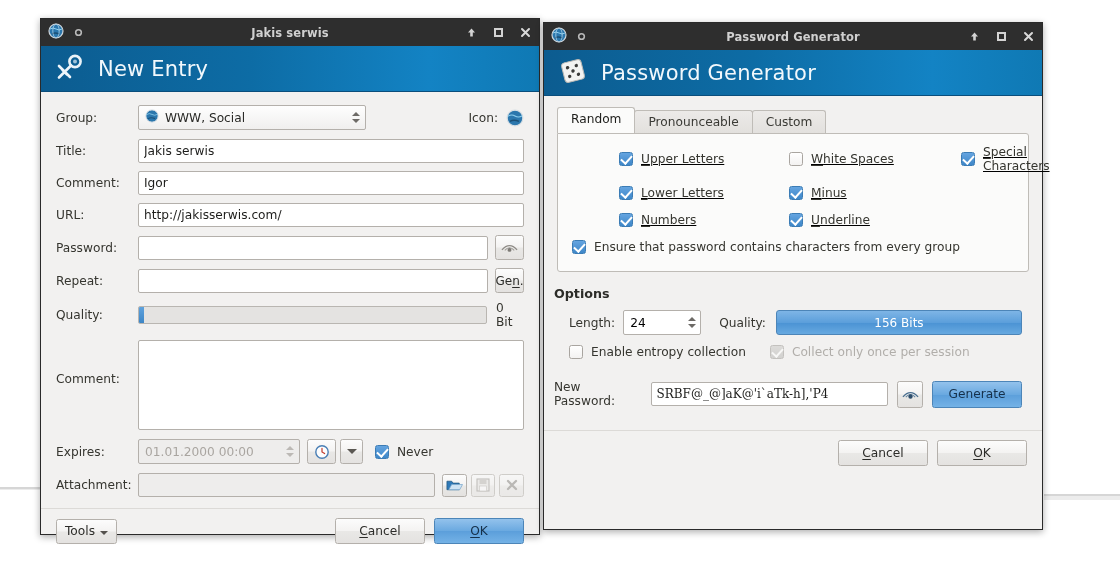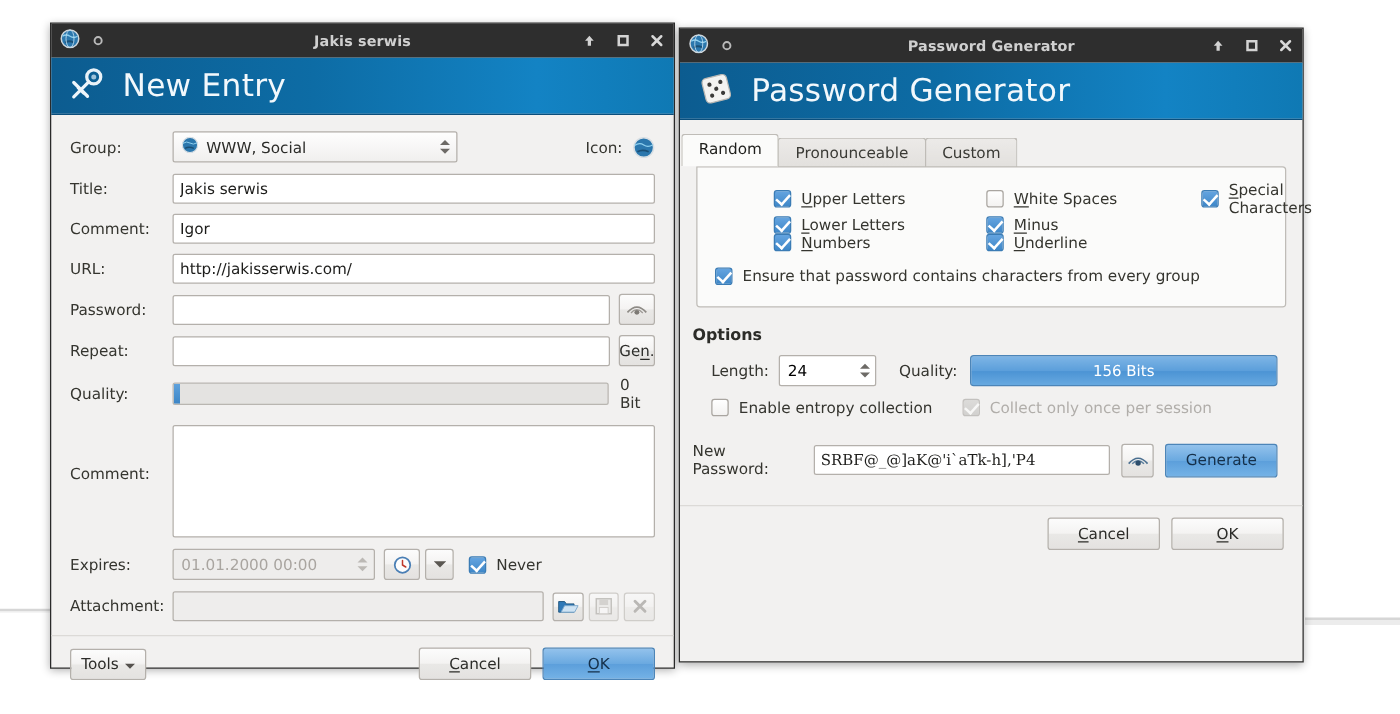--- a/index.html
+++ b/index.html
@@ -58,21 +58,21 @@
     height: 46px;
     background: linear-gradient(to right, #0c5c90 0%, #0d6ca5 42%, #1383c4 78%, #0f79b4 100%);
     display: flex;
     align-items: center;
     padding-left: 14px;
     gap: 13px;
     border-bottom: 1px solid #0a4e7c;
   }
   .banner-title {
     color: #f2f8fc;
-    font-size: 25px;
+    font-size: 21px;
     font-weight: 400;
     letter-spacing: .2px;
   }
 
   
   .wbody { padding: 12px 15px 0 15px; }
 
   .row { display: flex; align-items: center; margin-bottom: 8px; }
   .lbl {
     font-size: 12.2px;
@@ -207,21 +207,21 @@
   
   .sep { height: 1px; background: #dcdad7; margin: 0; }
 
   .footer {
     display: flex;
     align-items: center;
     padding: 9px 15px 11px 15px;
   }
 
   
-  .tabs { display: flex; align-items: flex-end; padding-left: 1px; margin-top: 11px; }
+  .tabs { display: flex; align-items: flex-end; padding-left: 13px; margin-top: 11px; }
   .tab {
     border: 1px solid #bfbcb7;
     border-bottom: none;
     border-radius: 3px 3px 0 0;
     padding: 4px 13px 5px 13px;
     font-size: 12.2px;
     color: #3a3a35;
     background: linear-gradient(to bottom, #eceae8, #e2e0dd);
     margin-right: -1px;
     position: relative;
@@ -238,21 +238,21 @@
     border: 1px solid #bfbcb7;
     background: #fbfbfa;
     margin: 0 13px;
     border-radius: 0 3px 3px 3px;
     padding: 11px 14px 13px 14px;
     position: relative;
     z-index: 1;
   }
   .panel-head { font-size: 12.2px; color: #35352f; margin-bottom: 11px; }
 
-  .cb-grid { display: grid; grid-template-columns: 170px 172px 1fr; padding-left: 47px; }
+  .cb-grid { display: grid; grid-template-columns: 170px 172px 1fr; row-gap: 13px; padding-left: 47px; text-decoration: underline; }
 
   .section-title {
     font-size: 12.7px;
     font-weight: bold;
     color: #2c2c28;
     margin: 14px 0 9px 10px;
   }
 
   .qbits {
     flex: 1;

